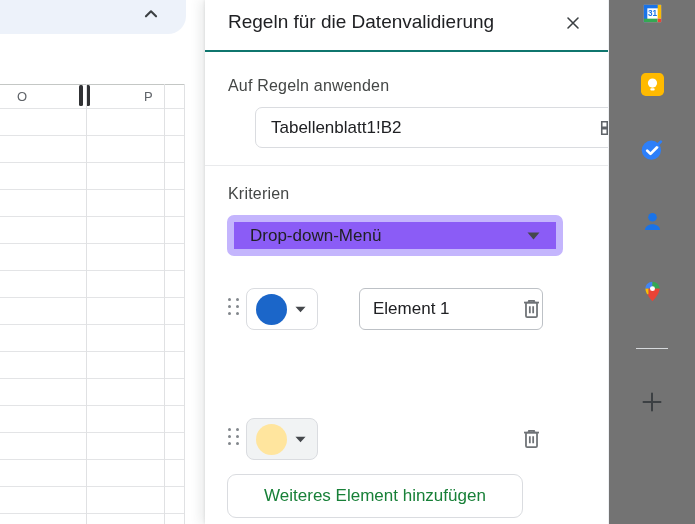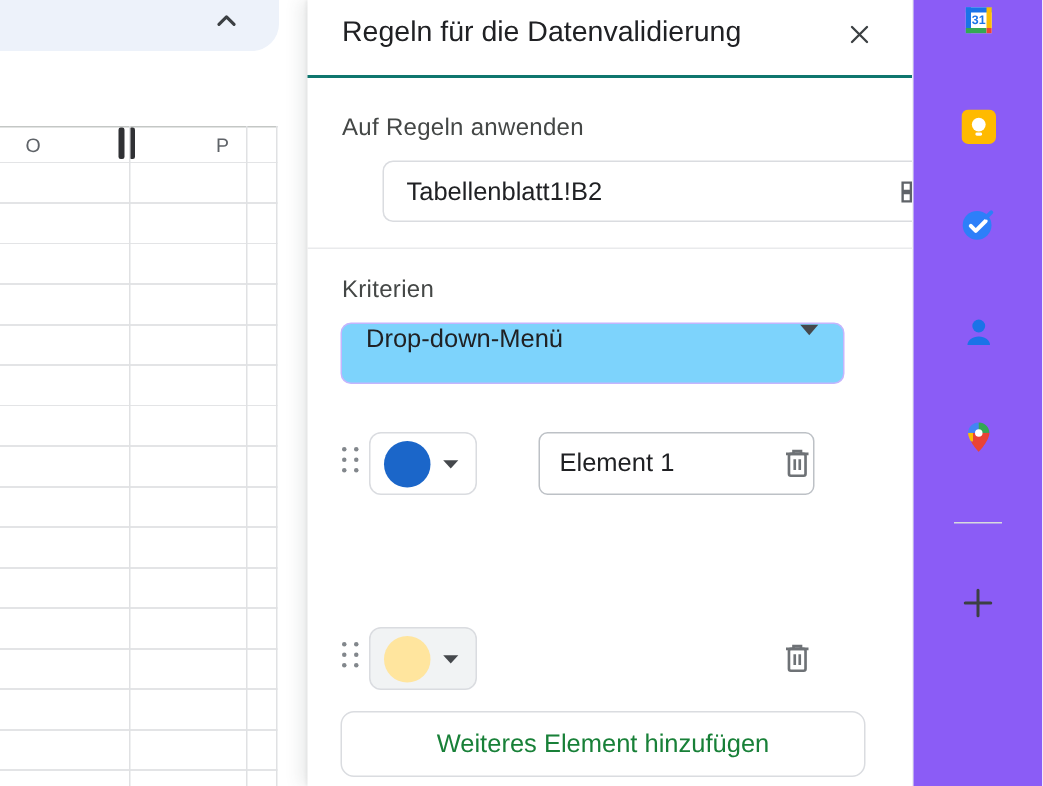--- a/index.html
+++ b/index.html
@@ -36,41 +36,41 @@
   .lbl-range{top:77px;}
   .lbl-criteria{top:185px;}
   .divider1{position:absolute;left:0;right:0;top:165px;height:1px;background:#e9eaec;}
 
   .range-box{position:absolute;left:22px;top:107px;width:377px;height:41px;box-sizing:border-box;
     border:1px solid #dadce0;border-radius:7px;display:flex;align-items:center;padding:0 13px 0 15px;margin-left:28px;}
   .range-input{flex:1;border:none;outline:none;font-family:inherit;font-size:17px;color:#202124;background:transparent;padding:0;}
   .range-grid-btn{border:none;background:transparent;padding:0;width:20px;height:20px;cursor:pointer;}
 
   .dropdown{position:absolute;left:22px;top:215px;width:336px;height:41px;box-sizing:border-box;
-    border:1px solid #c4b5fd;border-radius:7px;display:flex;align-items:flex-start;justify-content:space-between;
-    padding:0 16px;cursor:pointer;background:#7dd3fc;}
+    border:7px solid #c4b5fd;border-radius:7px;display:flex;align-items:center;justify-content:space-between;
+    padding:0 16px;cursor:pointer;background:#8b5cf6;}
   .dropdown-value{font-size:17px;color:#202124;}
 
   .item-row{position:absolute;left:22px;width:360px;height:44px;}
   .row1{top:287px;}.row2{top:352px;}.row3{top:417px;}
   .dots{position:absolute;left:1px;top:11px;display:grid;grid-template-columns:3px 3px;grid-auto-rows:3px;gap:4px 5px;cursor:grab;}
   .dots i{background:#82878c;border-radius:50%;}
   .swatch-btn{position:absolute;left:19px;top:1px;width:72px;height:42px;box-sizing:border-box;border:1px solid #dadce0;
     border-radius:8px;background:#fff;display:flex;align-items:center;padding:0 11px 0 9px;justify-content:space-between;cursor:pointer;}
   .swatch-btn.active{background:#f1f3f4;}
   .swatch-circle{width:31px;height:31px;border-radius:50%;display:block;}
   .item-input{position:absolute;left:96px;top:1px;width:184px;height:42px;box-sizing:border-box;border:1px solid #bdc1c6;
     border-radius:6px;font-family:inherit;font-size:17px;color:#202124;padding:0 13px;outline:none;margin-left:36px;}
   .trash-btn{position:absolute;left:290px;top:8px;width:28px;height:28px;border:none;background:transparent;padding:1px;cursor:pointer;}
 
-  .add-btn{position:absolute;left:22px;top:474px;width:350px;height:44px;box-sizing:border-box;border:1px solid #dadce0;
+  .add-btn{position:absolute;left:22px;top:474px;width:296px;height:44px;box-sizing:border-box;border:1px solid #dadce0;
     border-radius:9px;background:#fff;color:#188038;font-family:inherit;font-size:17px;font-weight:500;cursor:pointer;}
 
   
-  .rail{position:absolute;left:608px;top:0;right:0;height:100%;background:#8b5cf6;border-left:1px solid #eef0f3;}
+  .rail{position:absolute;left:608px;top:0;right:0;height:100%;background:#737373;border-left:1px solid #eef0f3;}
   .rail-btn{position:absolute;left:50%;transform:translateX(-50%);width:32px;height:32px;border:none;background:transparent;
     padding:0;cursor:pointer;display:flex;align-items:center;justify-content:center;}
   .rb-cal{top:-3px;}.rb-keep{top:68px;}.rb-tasks{top:134px;}.rb-contacts{top:205px;}.rb-maps{top:275px;}.rb-plus{top:386px;}
   .rail-divider{position:absolute;left:50%;transform:translateX(-50%);top:348px;width:32px;height:1px;background:#d7dadd;}
 </style>
 </head>
 <body>
 
 <div class="app">
 

